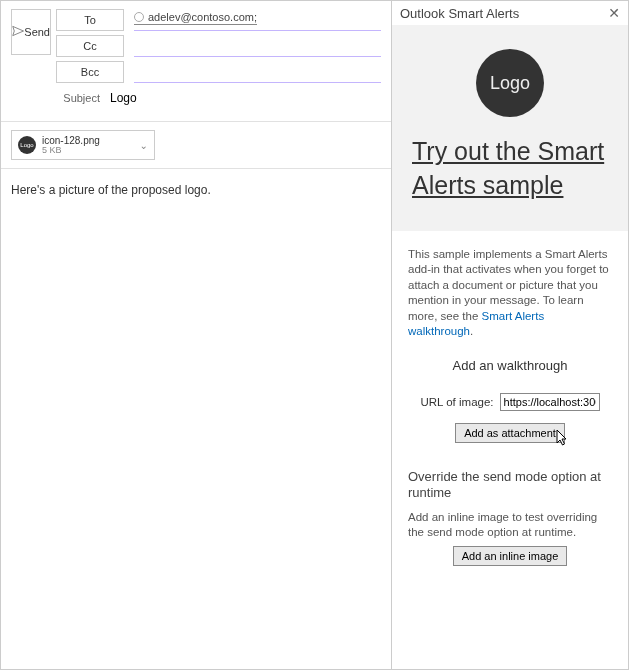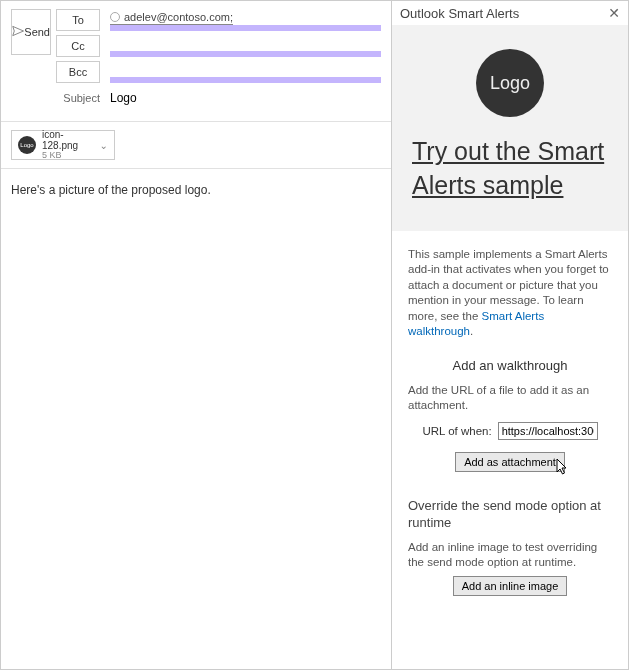--- a/index.html
+++ b/index.html
@@ -41,21 +41,21 @@
       display: flex;
       flex-direction: row;
       align-items: center;
       justify-content: center;
       cursor: pointer;
       font-size: 11px;
       background: #fff;
     }
     .send-btn svg { margin-bottom: 2px; }
     .field-btn {
-      width: 44px;
+      width: 68px;
       height: 22px;
       border: 1px solid #ccc;
       background: #fff;
       font-size: 11px;
       cursor: pointer;
       display: flex;
       align-items: center;
       justify-content: center;
       margin-right: 10px;
       flex-shrink:0;
@@ -64,21 +64,21 @@
       width: 44px;
       font-size: 11px;
       color: #666;
       text-align: right;
       margin-right: 10px;
       flex-shrink:0;
     }
     .field-input-line {
       flex: 1;
       border: none;
-      border-bottom: 6px solid #c4b5fd;
+      border-bottom: 1px solid #c4b5fd;
       height: 22px;
       font-size: 12px;
       padding: 2px 0;
       outline: none;
     }
     .pill {
       display: inline-flex;
       align-items: center;
       border-bottom: 1px solid #888;
       padding-bottom: 1px;
@@ -91,21 +91,21 @@
       border: 1px solid #aaa;
       border-radius: 50%;
       margin-right: 4px;
       display:inline-block;
     }
     .attach-bar {
       padding: 8px 10px;
       border-bottom: 1px solid #e1e1e1;
     }
     .attach-chip {
-      width: 104px;
+      width: 144px;
       height: 30px;
       border: 1px solid #ccc;
       display: flex;
       align-items: center;
       padding: 0 6px;
       font-size: 10px;
       cursor: pointer;
       background: #fff;
     }
     .attach-chip .thumb {
@@ -297,23 +297,22 @@
   </div>
   <div class="pane-body">
     <div class="hero">
       <div class="logo-circle">Logo</div>
       <h1>Try out the Smart Alerts sample</h1>
     </div>
     <div class="desc">
       <span>This sample implements a Smart Alerts add-in that activates when you forget to attach a document or picture that you mention in your message. To learn more, see the </span><a>Smart Alerts walkthrough</a><span>.</span>
     </div>
     <div class="sec-title">Add an walkthrough</div>
-    <div class="sec-sub">Add the URL of a file to add it as an attachment.</div>
     <div class="form-row">
-      <span>URL of when:</span>
+      <span>URL of image:</span>
       <input class="url-input" value="https://localhost:3000/a" style="">
     </div>
     <div class="cursor-overlay">
       <button class="pane-btn">Add as attachment</button>
       <svg style="position:absolute; left:164px; top:6px;" width="14" height="18" viewBox="0 0 14 18">
           <path d="M1 1 L1 14 L4 11 L6.5 16 L8.5 15 L6 10 L10 10 Z" fill="#fff" stroke="#000" stroke-width="1"></path>
         </svg>
     </div>
     <div class="override-title">Override the send mode option at runtime</div>
     <div class="sec-sub">Add an inline image to test overriding the send mode option at runtime.</div>

